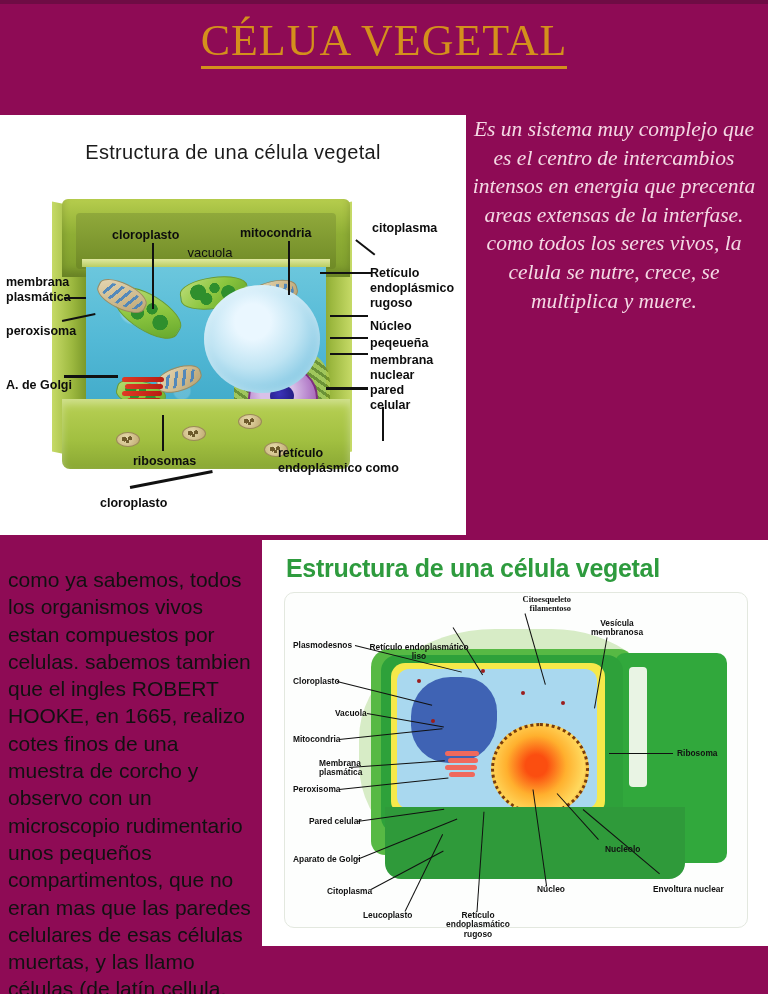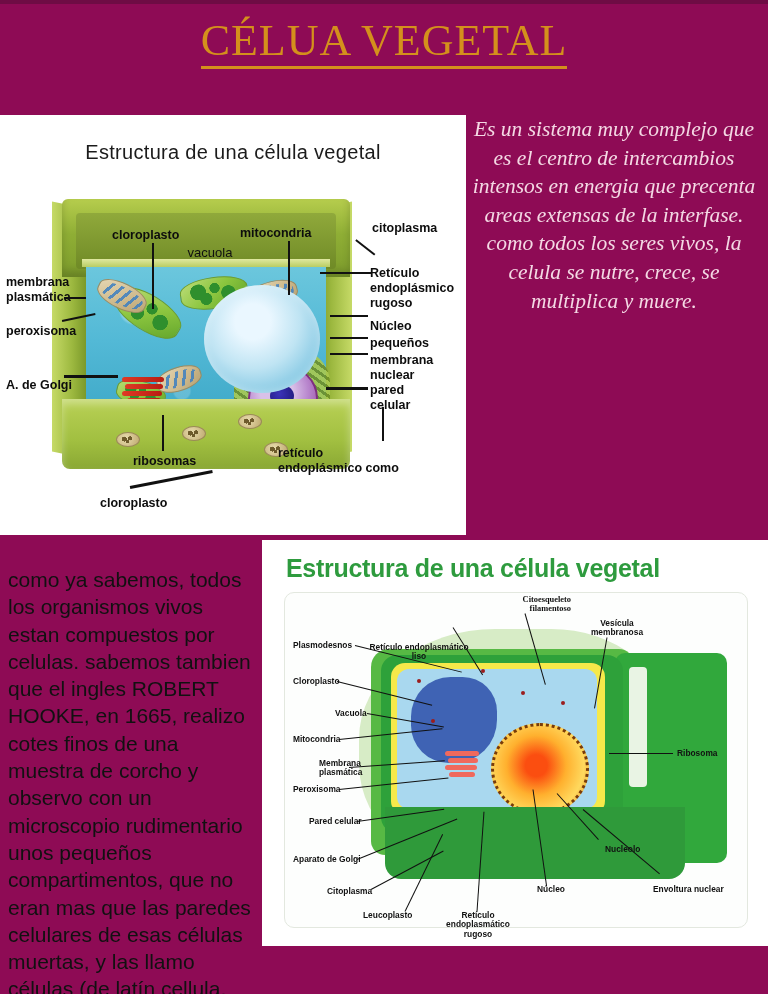--- a/index.html
+++ b/index.html
@@ -296,21 +296,21 @@
   <div class="lead" style="left:62px;top:205px;width:34px;height:1.5px;transform:rotate(-12deg);transform-origin:left center;"></div>
   <div class="lbl" style="left:6px;top:240px;margin-top:24px;">A. de Golgi</div>
   <div class="lead" style="left:64px;top:260px;width:54px;height:2.5px;"></div>
 
   <div class="lbl" style="left:370px;top:152px;">Retículo</div>
   <div class="lbl" style="left:370px;top:167px;">endoplásmico</div>
   <div class="lbl" style="left:370px;top:182px;">rugoso</div>
   <div class="lead" style="left:330px;top:200px;width:38px;height:1.5px;"></div>
   <div class="lbl" style="left:370px;top:205px;">Núcleo</div>
   <div class="lead" style="left:330px;top:222px;width:38px;height:1.5px;"></div>
-  <div class="lbl" style="left:370px;top:222px;">pequeños</div>
+  <div class="lbl" style="left:370px;top:222px;">peqeueña</div>
   <div class="lead" style="left:330px;top:238px;width:38px;height:1.5px;"></div>
   <div class="lbl" style="left:370px;top:239px;">membrana</div>
   <div class="lbl" style="left:370px;top:254px;">nuclear</div>
   <div class="lead" style="left:326px;top:272px;width:42px;height:2.5px;"></div>
   <div class="lbl" style="left:370px;top:269px;">pared</div>
   <div class="lbl" style="left:370px;top:284px;">celular</div>
 
   <div class="lead" style="left:162px;top:300px;width:1.5px;height:36px;"></div>
   <div class="lbl" style="left:133px;top:340px;">ribosomas</div>
   <div class="lbl" style="left:278px;top:332px;">retículo</div>

